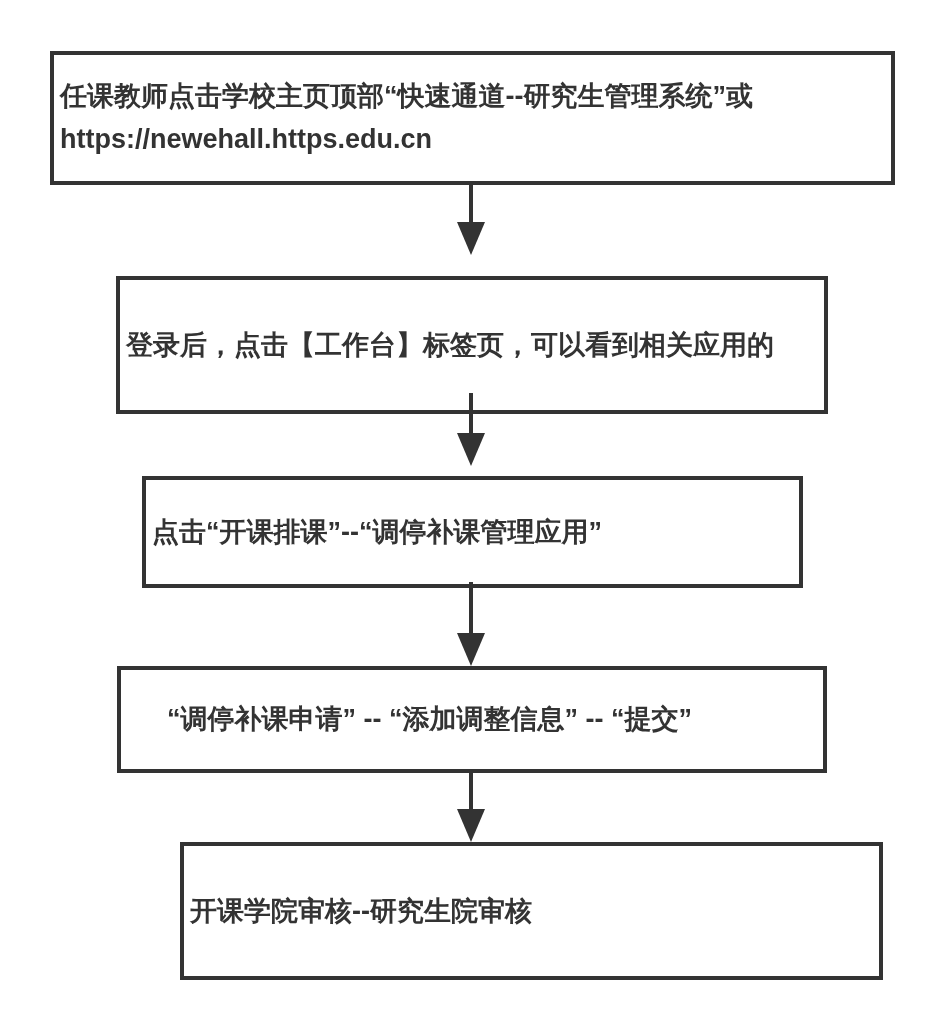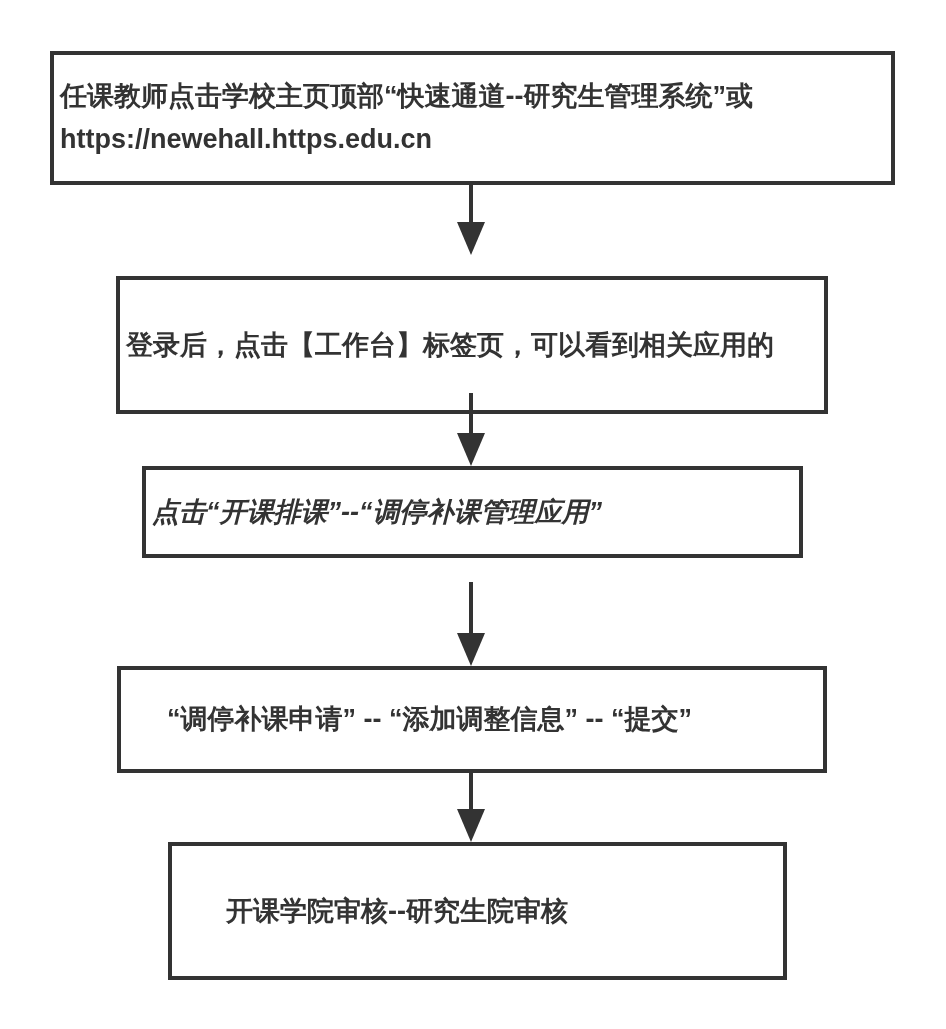--- a/index.html
+++ b/index.html
@@ -79,21 +79,21 @@
     <div class="flow-text">
       <span class="flow-line">登录后，点击【工作台】标签页，可以看到相关应用的</span>
     </div>
   </div>
 
   <div class="flow-arrow" style="top:393px; height:73px;">
     <div class="arrow-shaft"></div>
     <div class="arrow-head"></div>
   </div>
 
-  <div class="flow-box" style="left:142px; top:466px; width:661px; height:92px;font-style:italic;">
+  <div class="flow-box" style="left:142px; top:476px; width:661px; height:112px;">
     <div class="flow-text">
       <span class="flow-line">点击“开课排课”--“调停补课管理应用”</span>
     </div>
   </div>
 
   <div class="flow-arrow" style="top:582px; height:84px;">
     <div class="arrow-shaft"></div>
     <div class="arrow-head"></div>
   </div>
 
@@ -101,19 +101,19 @@
     <div class="flow-text">
       <span class="flow-line">“调停补课申请” -- “添加调整信息” -- “提交”</span>
     </div>
   </div>
 
   <div class="flow-arrow" style="top:773px; height:69px;">
     <div class="arrow-shaft"></div>
     <div class="arrow-head"></div>
   </div>
 
-  <div class="flow-box" style="left:168px; top:842px; width:619px; height:138px;padding-left:48px;">
+  <div class="flow-box" style="left:180px; top:842px; width:703px; height:138px;">
     <div class="flow-text">
       <span class="flow-line">开课学院审核--研究生院审核</span>
     </div>
   </div>
 
 </div>
 
 </body></html>

